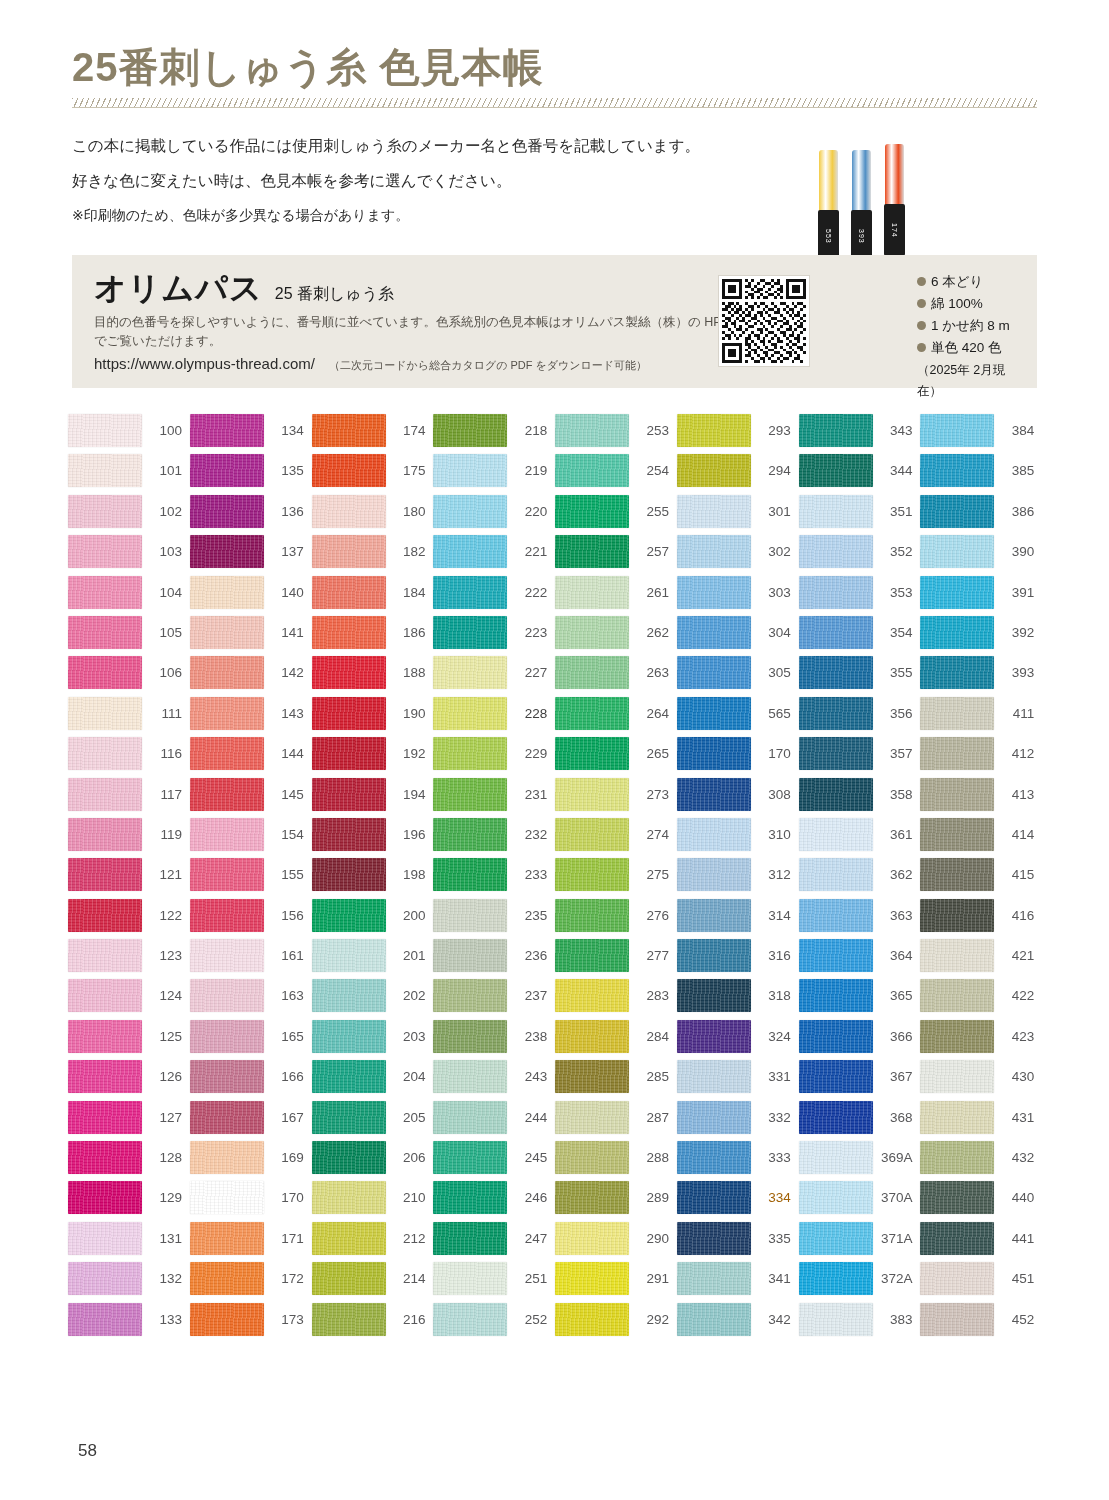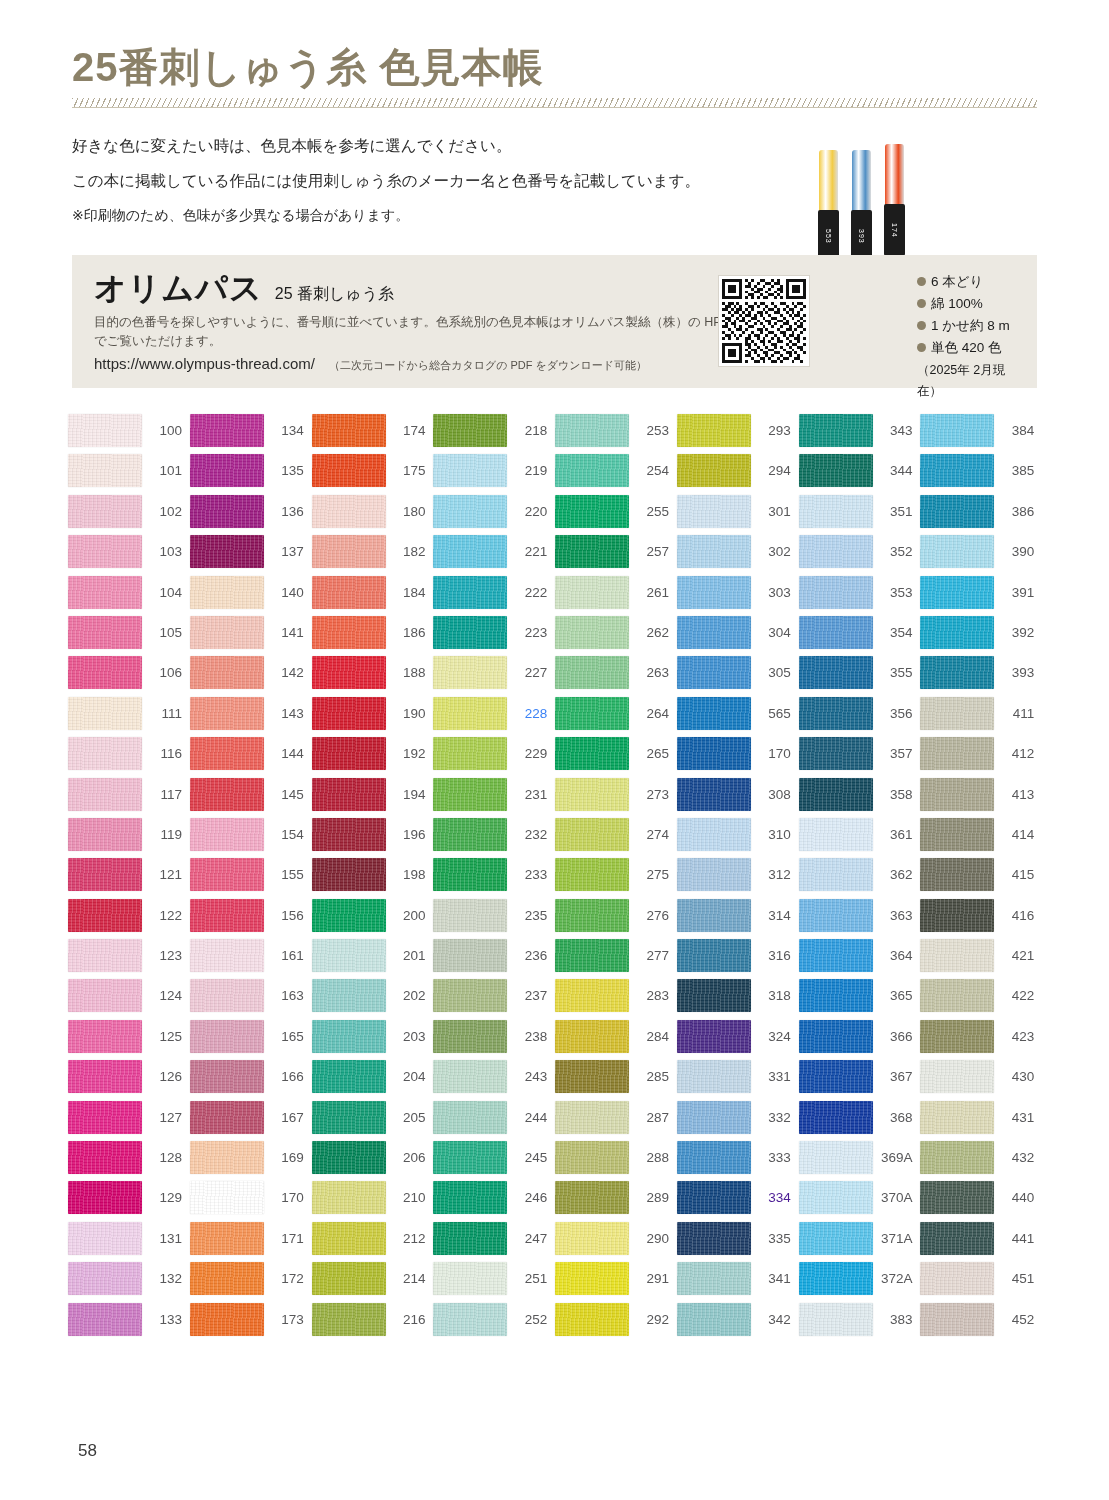--- a/index.html
+++ b/index.html
@@ -95,22 +95,22 @@
 <body>
 
 <div class="page">
 
   <div class="title-wrap">
     <h1 class="page-title">25番刺しゅう糸 色見本帳</h1>
     <div class="title-rule"></div>
   </div>
 
   <div class="intro">
+    <p>この本に掲載している作品には使用刺しゅう糸のメーカー名と色番号を記載しています。</p>
     <p>好きな色に変えたい時は、色見本帳を参考に選んでください。</p>
-    <p>この本に掲載している作品には使用刺しゅう糸のメーカー名と色番号を記載しています。</p>
     <p class="small">※印刷物のため、色味が多少異なる場合があります。</p>
   </div>
 
   <div class="skeins">
     <div class="skein s1" id="sk0" style="background: linear-gradient(90deg, rgb(243, 203, 68) 0%, rgba(255, 255, 255, 0.133) 35%, rgb(243, 203, 68) 70%, rgba(0, 0, 0, 0.133) 100%);">
       <div class="band">553</div>
     </div>
     <div class="skein s2" id="sk1" style="background: linear-gradient(90deg, rgb(79, 142, 196) 0%, rgba(255, 255, 255, 0.133) 35%, rgb(79, 142, 196) 70%, rgba(0, 0, 0, 0.133) 100%);">
       <div class="band">393</div>
     </div>
@@ -701,21 +701,21 @@
         <div class="cell">
           <div class="swatch" style="background: rgb(0, 156, 143);"></div>
           <div class="code" style="color: rgb(88, 88, 90);">223</div>
         </div>
         <div class="cell">
           <div class="swatch" style="background: rgb(233, 233, 164);"></div>
           <div class="code" style="color: rgb(88, 88, 90);">227</div>
         </div>
         <div class="cell">
           <div class="swatch" style="background: rgb(219, 225, 105);"></div>
-          <div class="code" style="color: #3b82f6;">228</div>
+          <div class="code" style="color: #404040;">228</div>
         </div>
         <div class="cell">
           <div class="swatch" style="background: rgb(169, 205, 76);"></div>
           <div class="code" style="color: rgb(88, 88, 90);">229</div>
         </div>
         <div class="cell">
           <div class="swatch" style="background: rgb(108, 183, 64);"></div>
           <div class="code" style="color: rgb(88, 88, 90);">231</div>
         </div>
         <div class="cell">
@@ -937,21 +937,21 @@
         <div class="cell">
           <div class="swatch" style="background: rgb(133, 180, 220);"></div>
           <div class="code" style="color: rgb(88, 88, 90);">332</div>
         </div>
         <div class="cell">
           <div class="swatch" style="background: rgb(63, 142, 201);"></div>
           <div class="code" style="color: rgb(88, 88, 90);">333</div>
         </div>
         <div class="cell">
           <div class="swatch" style="background: rgb(16, 68, 126);"></div>
-          <div class="code" style="color: #4c1d95;">334</div>
+          <div class="code" style="color: #a16207;">334</div>
         </div>
         <div class="cell">
           <div class="swatch" style="background: rgb(27, 58, 100);"></div>
           <div class="code" style="color: rgb(88, 88, 90);">335</div>
         </div>
         <div class="cell">
           <div class="swatch" style="background: rgb(162, 207, 205);"></div>
           <div class="code" style="color: rgb(88, 88, 90);">341</div>
         </div>
         <div class="cell">

